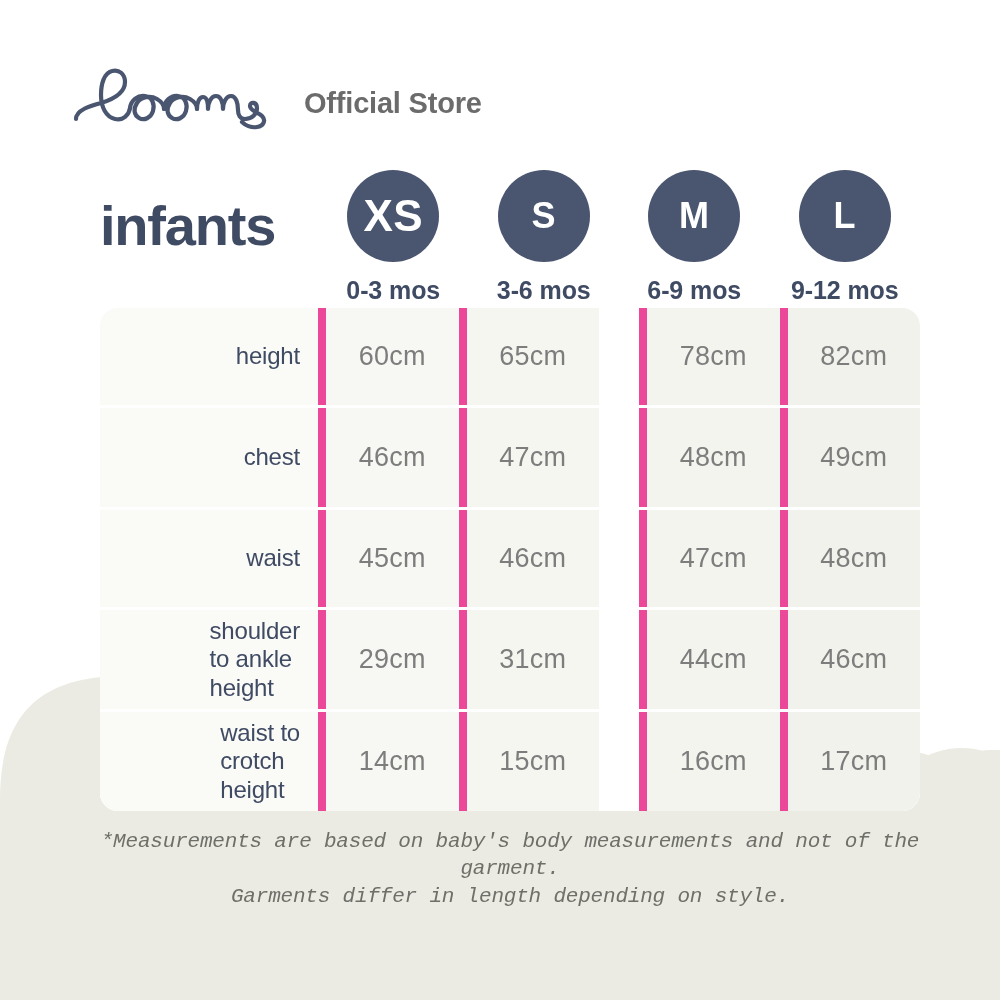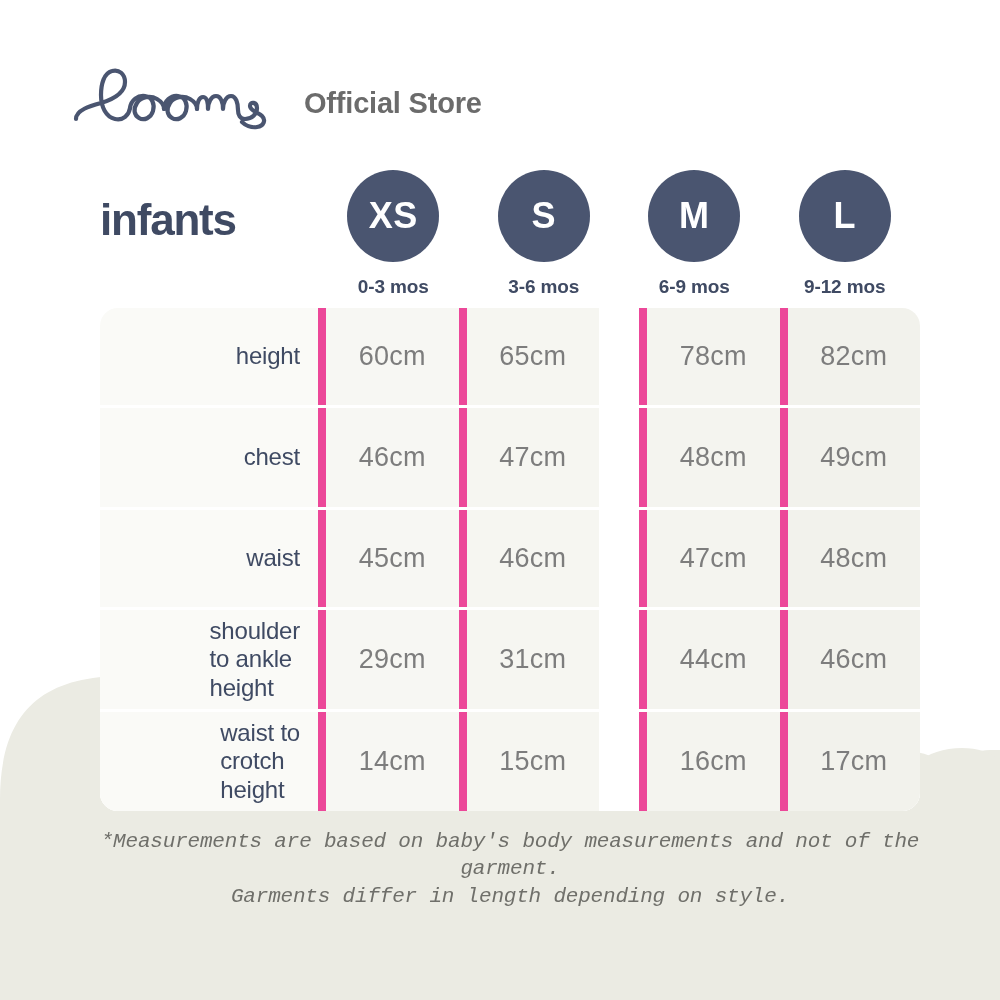--- a/index.html
+++ b/index.html
@@ -55,21 +55,21 @@
     color: #6b6b6b;
     padding-bottom: 14px;
     white-space: nowrap;
   }
 
   
   #category-title {
     position: absolute;
     left: 100px;
     top: 198px;
-    font-size: 44px;
+    font-size: 56px;
     font-weight: 600;
     letter-spacing: -1.2px;
     color: #3f4a63;
     line-height: 1;
   }
 
   
   #size-header-row {
     position: absolute;
     left: 318px;
@@ -85,31 +85,31 @@
   }
   .size-badge {
     width: 92px;
     height: 92px;
     border-radius: 50%;
     background: #4a5570;
     color: #ffffff;
     display: flex;
     align-items: center;
     justify-content: center;
-    font-size: 36px;
+    font-size: 44px;
     font-weight: 700;
     letter-spacing: 0.4px;
     line-height: 1;
   }
   .size-badge.badge-single {
     font-size: 36px;
   }
   .size-age-label {
     margin-top: 14px;
-    font-size: 19px;
+    font-size: 25px;
     font-weight: 700;
     letter-spacing: -0.1px;
     color: #3f4a63;
     white-space: nowrap;
   }
 
   
   #measure-table {
     position: absolute;
     left: 100px;

